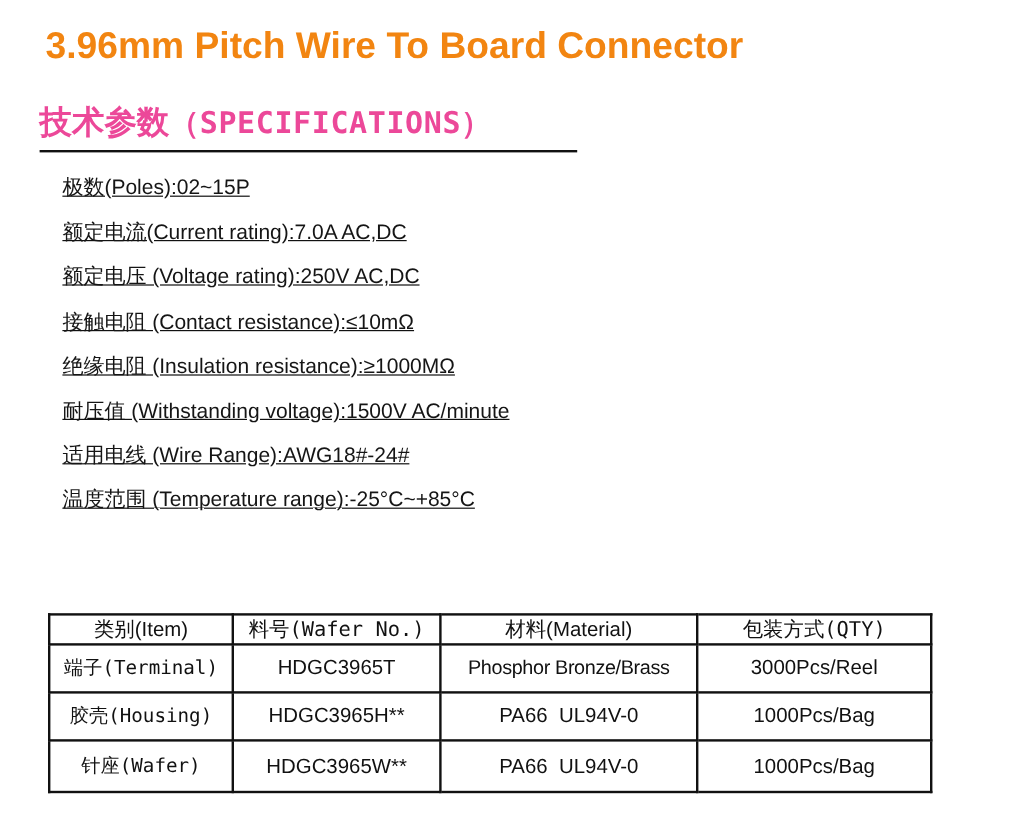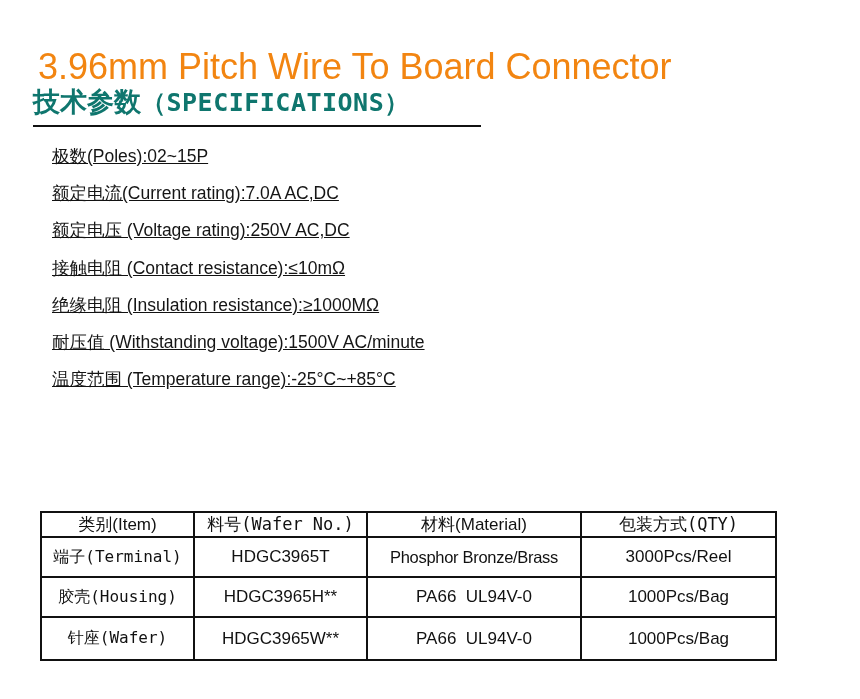--- a/index.html
+++ b/index.html
@@ -10,38 +10,38 @@
     position: relative;
     overflow: hidden;
     font-family: "Liberation Sans", sans-serif;
     color: #111111;
   }
   .doc { position: absolute; inset: 0; }
 
   .title {
     position: absolute;
     left: 38px;
-    top: 46px;
-    font-size: 36px;
-    font-weight: normal;
+    top: 20px;
+    font-size: 31px;
+    font-weight: bold;
     letter-spacing: 0px;
     white-space: nowrap;
   }
 
   .heading {
     position: absolute;
     left: 33px;
     top: 84px;
     width: 448px;
     padding-bottom: 5px;
     border-bottom: 2px solid #111111;
     font-size: 27px;
     font-weight: bold;
     white-space: nowrap;
-    color: #0f766e;
+    color: #ec4899;
   }
   .heading .heading-en {
     font-family: "DejaVu Sans Mono", monospace;
     font-size: 25px;
     letter-spacing: 0.5px;
   }
 
   .specs {
     position: absolute;
     left: 52px;
@@ -93,20 +93,21 @@
 
   <h2 class="heading"><span>技术参数</span><span class="heading-en">（SPECIFICATIONS）</span></h2>
 
   <div class="specs">
     <div class="spec-line">极数(Poles):02~15P</div>
     <div class="spec-line">额定电流(Current rating):7.0A AC,DC</div>
     <div class="spec-line">额定电压 (Voltage rating):250V AC,DC</div>
     <div class="spec-line">接触电阻 (Contact resistance):≤10mΩ</div>
     <div class="spec-line">绝缘电阻 (Insulation resistance):≥1000MΩ</div>
     <div class="spec-line">耐压值 (Withstanding voltage):1500V AC/minute</div>
+    <div class="spec-line">适用电线 (Wire Range):AWG18#-24#</div>
     <div class="spec-line">温度范围 (Temperature range):-25°C~+85°C</div>
   </div>
 
   <table class="parts-table">
     <colgroup>
       <col class="c1">
         <col class="c2">
         <col class="c3">
         <col class="c4">
     </colgroup>

